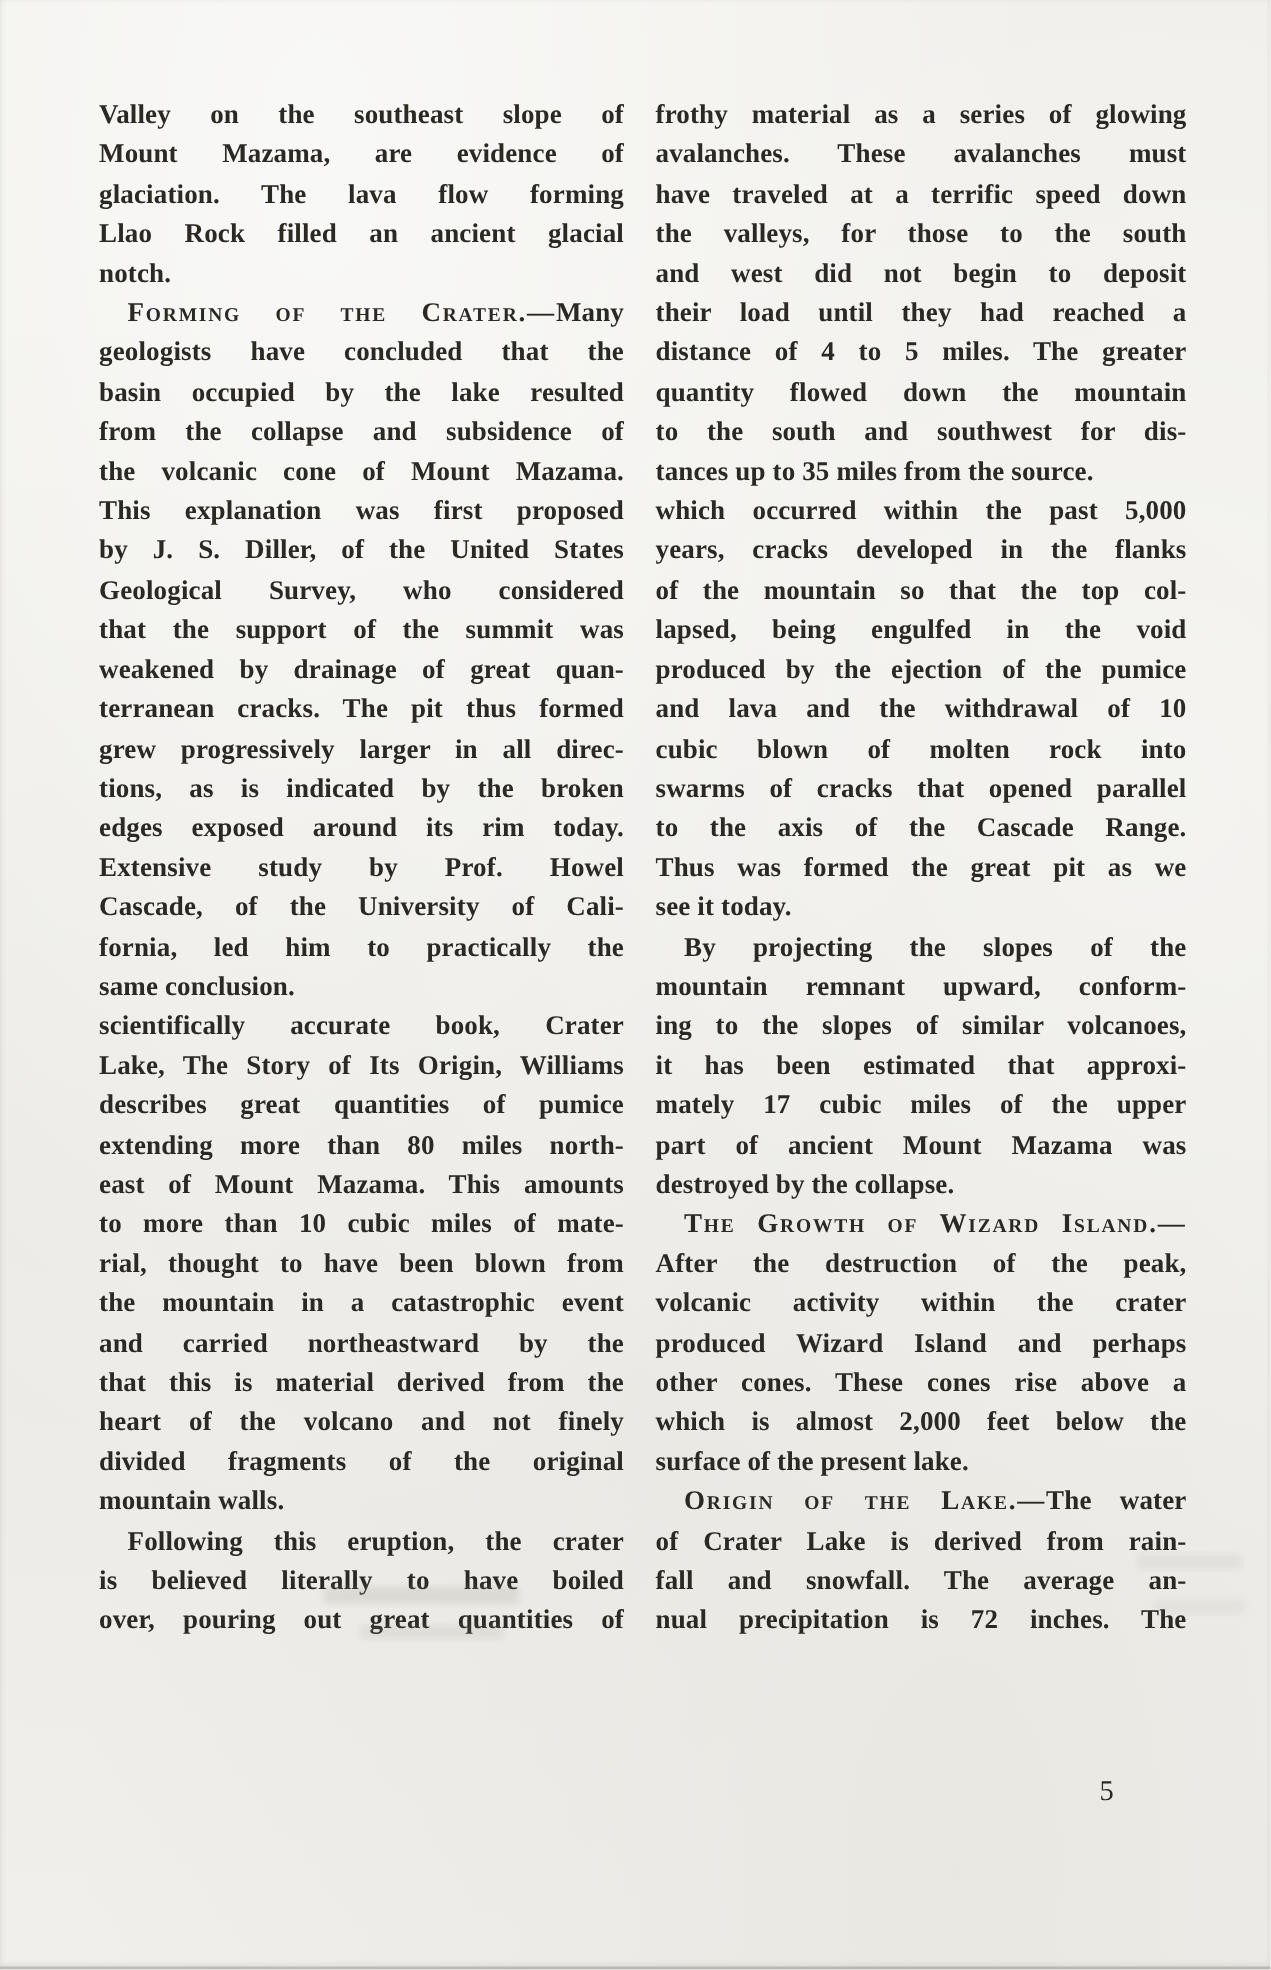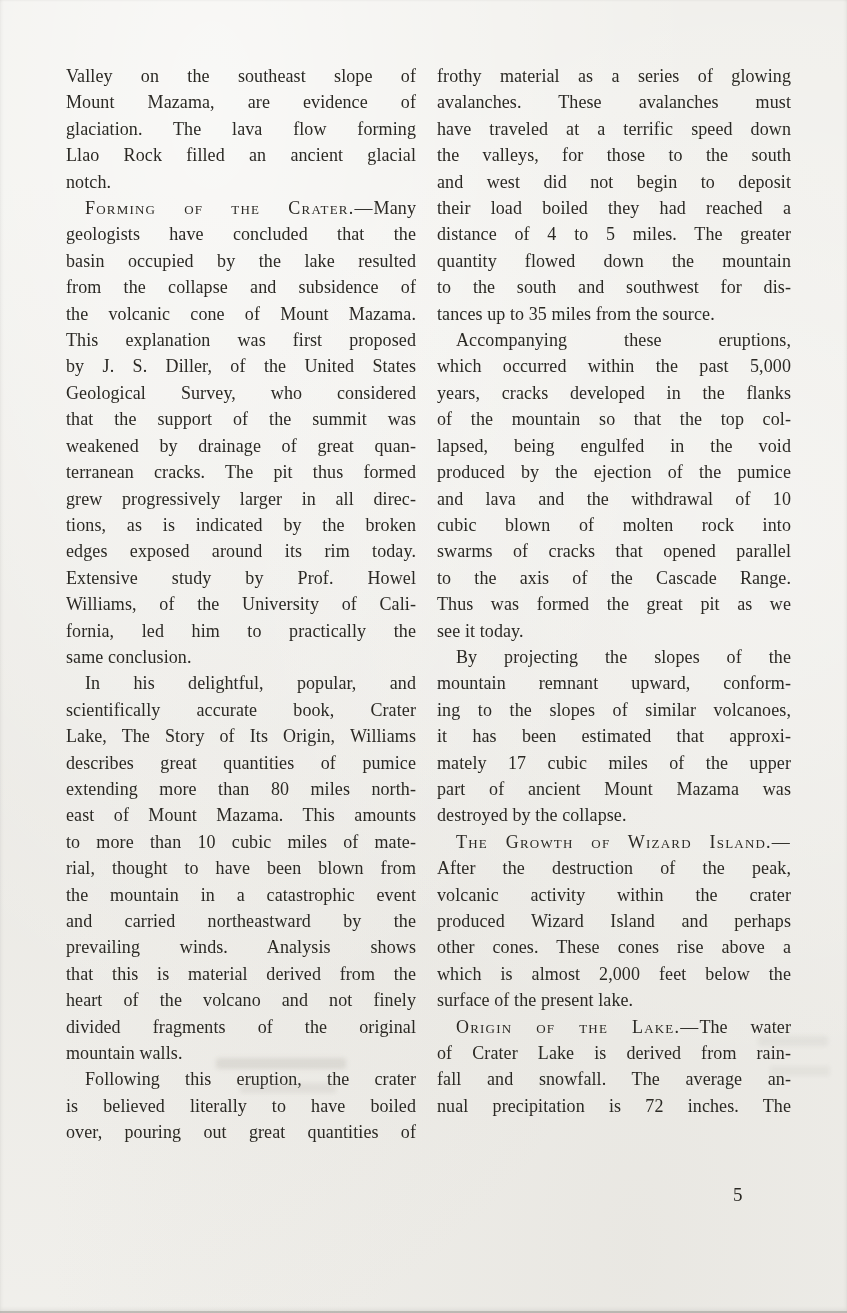--- a/index.html
+++ b/index.html
@@ -25,20 +25,21 @@
       #f1f0ec;
     box-shadow: inset 0 -3px 4px rgba(60,58,52,0.10), inset 0 1px 2px rgba(60,58,52,0.04);
   }
   .col {
     position: absolute;
     top: 63px;
     color: #2b2924;
     font-size: 18px;
     line-height: 26.4px;
     letter-spacing: 0.1px;
+    font-weight: bold;
   }
   .col-left  { left: 66px;  width: 350px; }
   .col-right { left: 437px; width: 354px; }
   .line {
     text-align: justify;
     text-align-last: justify;
   }
   .line.last { text-align-last: left; }
   .line.indent { text-indent: 19px; }
   .sc {
@@ -86,54 +87,51 @@
       <div class="line">This explanation was first proposed</div>
       <div class="line">by J. S. Diller, of the United States</div>
       <div class="line">Geological Survey, who considered</div>
       <div class="line">that the support of the summit was</div>
       <div class="line">weakened by drainage of great quan-</div>
       <div class="line">terranean cracks. The pit thus formed</div>
       <div class="line">grew progressively larger in all direc-</div>
       <div class="line">tions, as is indicated by the broken</div>
       <div class="line">edges exposed around its rim today.</div>
       <div class="line">Extensive study by Prof. Howel</div>
-      <div class="line">Williams, of the University of Cali-</div>
+      <div class="line">Cascade, of the University of Cali-</div>
       <div class="line">fornia, led him to practically the</div>
       <div class="line last">same conclusion.</div>
-      <div class="line indent">In his delightful, popular, and</div>
       <div class="line">scientifically accurate book, Crater</div>
       <div class="line">Lake, The Story of Its Origin, Williams</div>
       <div class="line">describes great quantities of pumice</div>
       <div class="line">extending more than 80 miles north-</div>
       <div class="line">east of Mount Mazama. This amounts</div>
       <div class="line">to more than 10 cubic miles of mate-</div>
       <div class="line">rial, thought to have been blown from</div>
       <div class="line">the mountain in a catastrophic event</div>
       <div class="line">and carried northeastward by the</div>
-      <div class="line">prevailing winds. Analysis shows</div>
       <div class="line">that this is material derived from the</div>
       <div class="line">heart of the volcano and not finely</div>
       <div class="line">divided fragments of the original</div>
       <div class="line last">mountain walls.</div>
       <div class="line indent">Following this eruption, the crater</div>
       <div class="line">is believed literally to have boiled</div>
       <div class="line">over, pouring out great quantities of</div>
     </div>
   <div class="col col-right">
       <div class="line">frothy material as a series of glowing</div>
       <div class="line">avalanches. These avalanches must</div>
       <div class="line">have traveled at a terrific speed down</div>
       <div class="line">the valleys, for those to the south</div>
       <div class="line">and west did not begin to deposit</div>
-      <div class="line">their load boiled they had reached a</div>
+      <div class="line">their load until they had reached a</div>
       <div class="line">distance of 4 to 5 miles. The greater</div>
       <div class="line">quantity flowed down the mountain</div>
       <div class="line">to the south and southwest for dis-</div>
       <div class="line last">tances up to 35 miles from the source.</div>
-      <div class="line indent">Accompanying these eruptions,</div>
       <div class="line">which occurred within the past 5,000</div>
       <div class="line">years, cracks developed in the flanks</div>
       <div class="line">of the mountain so that the top col-</div>
       <div class="line">lapsed, being engulfed in the void</div>
       <div class="line">produced by the ejection of the pumice</div>
       <div class="line">and lava and the withdrawal of 10</div>
       <div class="line">cubic blown of molten rock into</div>
       <div class="line">swarms of cracks that opened parallel</div>
       <div class="line">to the axis of the Cascade Range.</div>
       <div class="line">Thus was formed the great pit as we</div>

